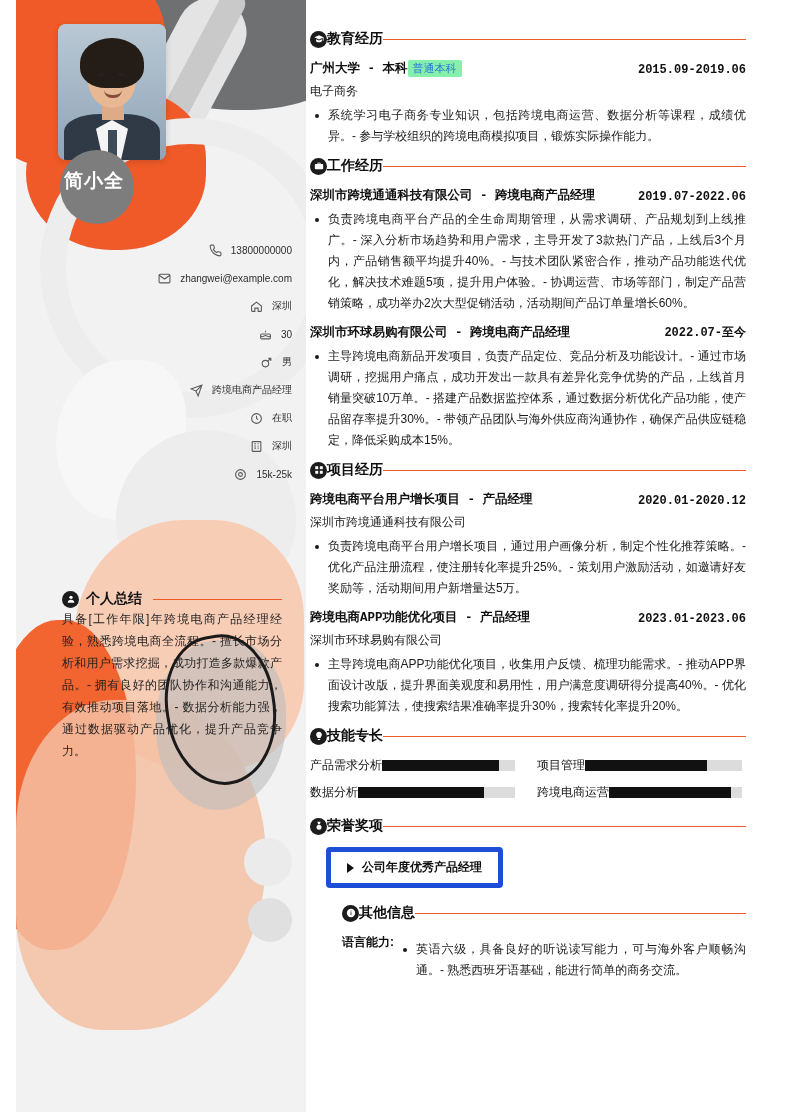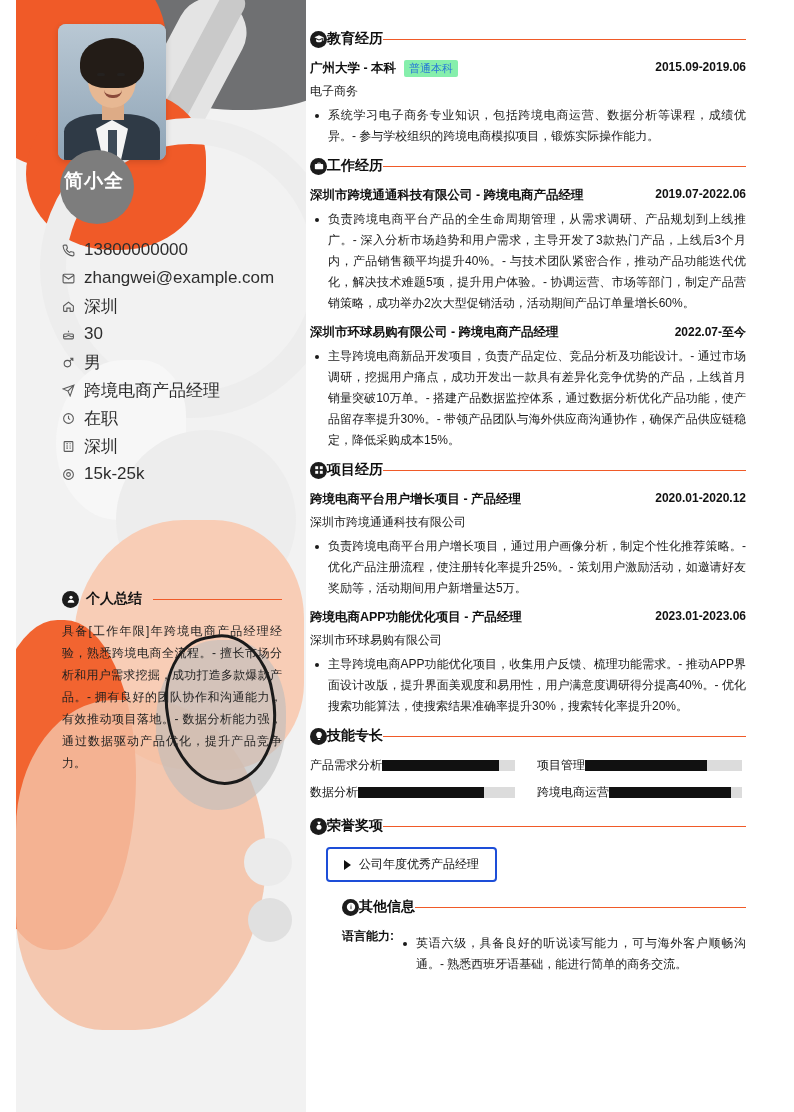--- a/index.html
+++ b/index.html
@@ -211,39 +211,40 @@
 
   .info-list {
     position: absolute;
     left: 46px; top: 236px;
     width: 230px;
   }
   .info-row {
     display: flex;
     align-items: center;
     height: 28px;
-    font-size: 17px;
+    font-size: 10px;
     color: #2d2d2d;
+    justify-content: flex-end;
   }
   .info-ico {
     width: 22px;
     flex: 0 0 22px;
     color: #5a5a5a;
     display: flex; align-items: center;
   }
   .info-ico svg { display: block; }
 
   .left-section {
     position: absolute;
     left: 46px; top: 590px;
     width: 220px;
   }
   .ls-head {
     display: flex; align-items: center; gap: 7px;
-    margin-bottom: 12px;
+    margin-bottom: 0;
   }
   .ls-dot {
     width: 17px; height: 17px; border-radius: 50%;
     background: #1c1c1c;
     display: flex; align-items: center; justify-content: center;
   }
   .ls-title {
     font-size: 14px; font-weight: bold; color: #141414;
   }
   .ls-line {
@@ -275,22 +276,22 @@
     display: flex; align-items: center; justify-content: center;
   }
   .sec-title {
     font-size: 14px; font-weight: bold; color: #0f0f0f;
     white-space: nowrap;
   }
   .sec-rule { flex: 1; height: 1px; background: #f05a28; }
 
   .entry { margin-bottom: 10px; }
   .entry-top {
-    display: flex; align-items: flex-start;
-    gap: 8px;
+    display: flex; align-items: flex-end;
+    font-family: Liberation Mono, monospace;
   }
   .entry-title {
     font-size: 12.5px; font-weight: bold; color: #111;
   }
   .entry-tag {
     font-size: 11px; color: #2a7ad6;
     background: #86efac;
     padding: 1px 5px;
     border-radius: 2px;
   }
@@ -333,25 +334,25 @@
   .skill-bar {
     flex: 1; height: 11px; background: #dcdcdc; position: relative;
   }
   .skill-fill {
     position: absolute; left: 0; top: 0; bottom: 0;
     background: #111111;
   }
 
   .award-chip {
     display: inline-flex; align-items: center; gap: 8px;
-    border: 2px solid #1d4ed8;
+    border: 5px solid #1d4ed8;
     border-radius: 4px;
     padding: 7px 16px;
     margin-left: 16px;
-    font-size: 12px; color: #111;
+    font-size: 12px; color: #111; font-weight: bold;
   }
   .tri {
     width: 0; height: 0;
     border-left: 7px solid #111;
     border-top: 5px solid transparent;
     border-bottom: 5px solid transparent;
   }
 
   .other-row { display: flex; gap: 4px; }
   .other-label { font-size: 12px; font-weight: bold; color: #111; white-space: nowrap; padding-top: 0px;}

